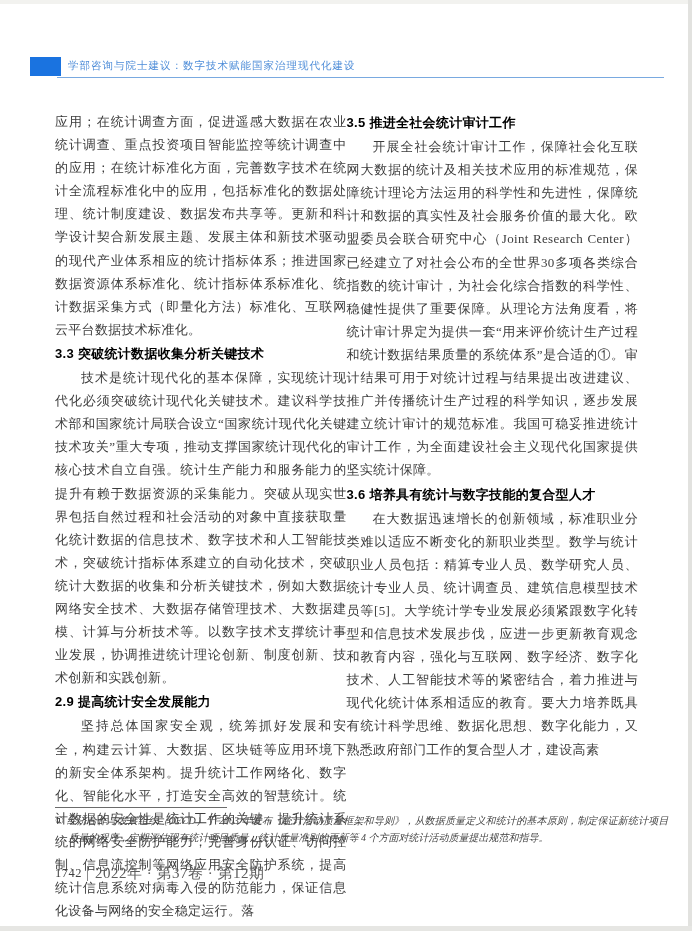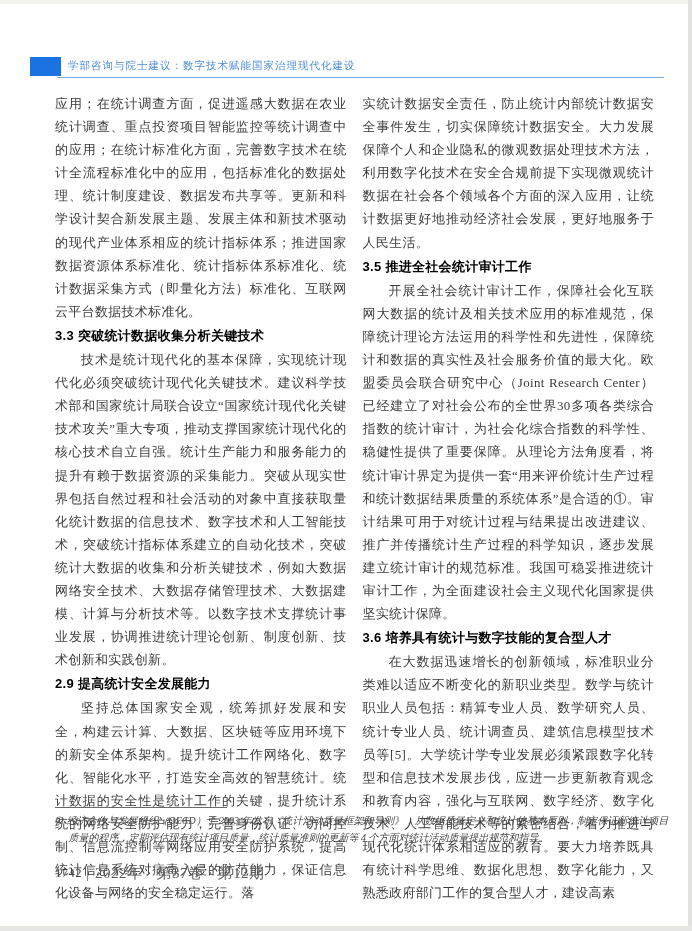--- a/index.html
+++ b/index.html
@@ -18,21 +18,21 @@
   .hdr { position:absolute; top:56px; left:30px; right:28px; height:24px; }
   .hdr-box { position:absolute; left:0; top:1px; width:31px; height:19px; background:#1a73e0; }
   .hdr-label {
     position:absolute; left:38px; top:3px;
     font-family:"Liberation Sans","DejaVu Sans",sans-serif;
     font-size:10.5px; color:#4d8cd8; letter-spacing:1px; white-space:nowrap;
   }
   .hdr-rule { position:absolute; left:27px; right:0; top:21px; height:1px; background:#79a9e0; }
 
   
-  .cols { position:absolute; top:92px; left:55px; width:599px; display:flex; gap:16px; }
+  .cols { position:absolute; top:110px; left:55px; width:599px; display:flex; }
   .col { width:291.5px; }
   .bp {
     font-size:13px; line-height:23.1px; color:#3c3c3c;
     text-align:justify; text-indent:2em; letter-spacing:0.3px;
   }
   .bp.noind { text-indent:0; }
   .sec-h {
     font-family:"Liberation Sans","DejaVu Sans",sans-serif;
     font-size:13px; font-weight:600; color:#000000;
     line-height:23.1px; margin:1px 0 1px; letter-spacing:0.3px;
@@ -68,21 +68,20 @@
   <main class="cols">
     <section class="col">
       <p class="bp noind">应用；在统计调查方面，促进遥感大数据在农业统计调查、重点投资项目智能监控等统计调查中的应用；在统计标准化方面，完善数字技术在统计全流程标准化中的应用，包括标准化的数据处理、统计制度建设、数据发布共享等。更新和科学设计契合新发展主题、发展主体和新技术驱动的现代产业体系相应的统计指标体系；推进国家数据资源体系标准化、统计指标体系标准化、统计数据采集方式（即量化方法）标准化、互联网云平台数据技术标准化。</p>
       <h3 class="sec-h">3.3 突破统计数据收集分析关键技术</h3>
       <p class="bp">技术是统计现代化的基本保障，实现统计现代化必须突破统计现代化关键技术。建议科学技术部和国家统计局联合设立“国家统计现代化关键技术攻关”重大专项，推动支撑国家统计现代化的核心技术自立自强。统计生产能力和服务能力的提升有赖于数据资源的采集能力。突破从现实世界包括自然过程和社会活动的对象中直接获取量化统计数据的信息技术、数字技术和人工智能技术，突破统计指标体系建立的自动化技术，突破统计大数据的收集和分析关键技术，例如大数据网络安全技术、大数据存储管理技术、大数据建模、计算与分析技术等。以数字技术支撑统计事业发展，协调推进统计理论创新、制度创新、技术创新和实践创新。</p>
       <h3 class="sec-h">2.9 提高统计安全发展能力</h3>
       <p class="bp">坚持总体国家安全观，统筹抓好发展和安全，构建云计算、大数据、区块链等应用环境下的新安全体系架构。提升统计工作网络化、数字化、智能化水平，打造安全高效的智慧统计。统计数据的安全性是统计工作的关键，提升统计系统的网络安全防护能力，完善身份认证、访问控制、信息流控制等网络应用安全防护系统，提高统计信息系统对病毒入侵的防范能力，保证信息化设备与网络的安全稳定运行。落</p>
     </section>
 
     <section class="col">
-      <p class="bp noind">实统计数据安全责任，防止统计内部统计数据安全事件发生，切实保障统计数据安全。大力发展保障个人和企业隐私的微观数据处理技术方法，利用数字化技术在安全合规前提下实现微观统计数据在社会各个领域各个方面的深入应用，让统计数据更好地推动经济社会发展，更好地服务于人民生活。</p>
       <h3 class="sec-h">3.5 推进全社会统计审计工作</h3>
       <p class="bp">开展全社会统计审计工作，保障社会化互联网大数据的统计及相关技术应用的标准规范，保障统计理论方法运用的科学性和先进性，保障统计和数据的真实性及社会服务价值的最大化。欧盟委员会联合研究中心（Joint Research Center）已经建立了对社会公布的全世界30多项各类综合指数的统计审计，为社会化综合指数的科学性、稳健性提供了重要保障。从理论方法角度看，将统计审计界定为提供一套“用来评价统计生产过程和统计数据结果质量的系统体系”是合适的①。审计结果可用于对统计过程与结果提出改进建议、推广并传播统计生产过程的科学知识，逐步发展建立统计审计的规范标准。我国可稳妥推进统计审计工作，为全面建设社会主义现代化国家提供坚实统计保障。</p>
       <h3 class="sec-h">3.6 培养具有统计与数字技能的复合型人才</h3>
       <p class="bp">在大数据迅速增长的创新领域，标准职业分类难以适应不断变化的新职业类型。数学与统计职业人员包括：精算专业人员、数学研究人员、统计专业人员、统计调查员、建筑信息模型技术员等[5]。大学统计学专业发展必须紧跟数字化转型和信息技术发展步伐，应进一步更新教育观念和教育内容，强化与互联网、数字经济、数字化技术、人工智能技术等的紧密结合，着力推进与现代化统计体系相适应的教育。要大力培养既具有统计科学思维、数据化思想、数字化能力，又熟悉政府部门工作的复合型人才，建设高素</p>
     </section>
   </main>
 
   <div class="fn-rule"></div>
   <p class="footnote"><span class="fn-marker">①</span> <span>经济合作与发展组织（OECD）于 2003 年发布《统计活动质量框架和导则》，从数据质量定义和统计的基本原则，制定保证新统计项目质量的程序，定期评估现有统计项目质量，统计质量准则的更新等 4 个方面对统计活动质量提出规范和指导。</span></p>
 

